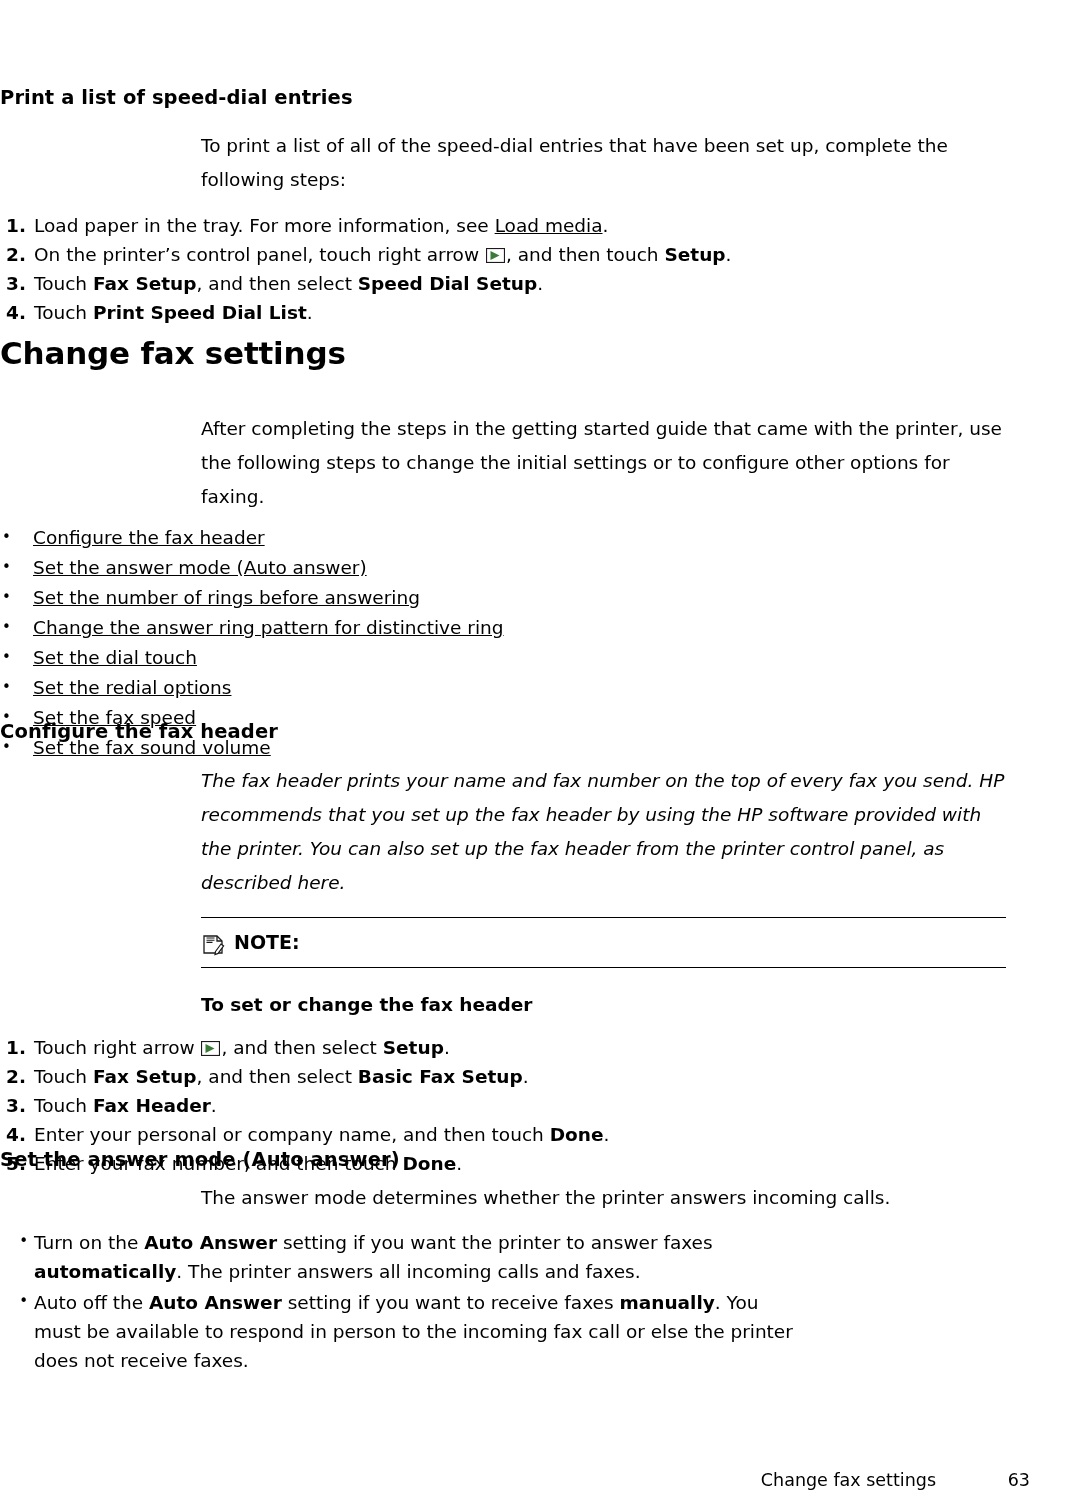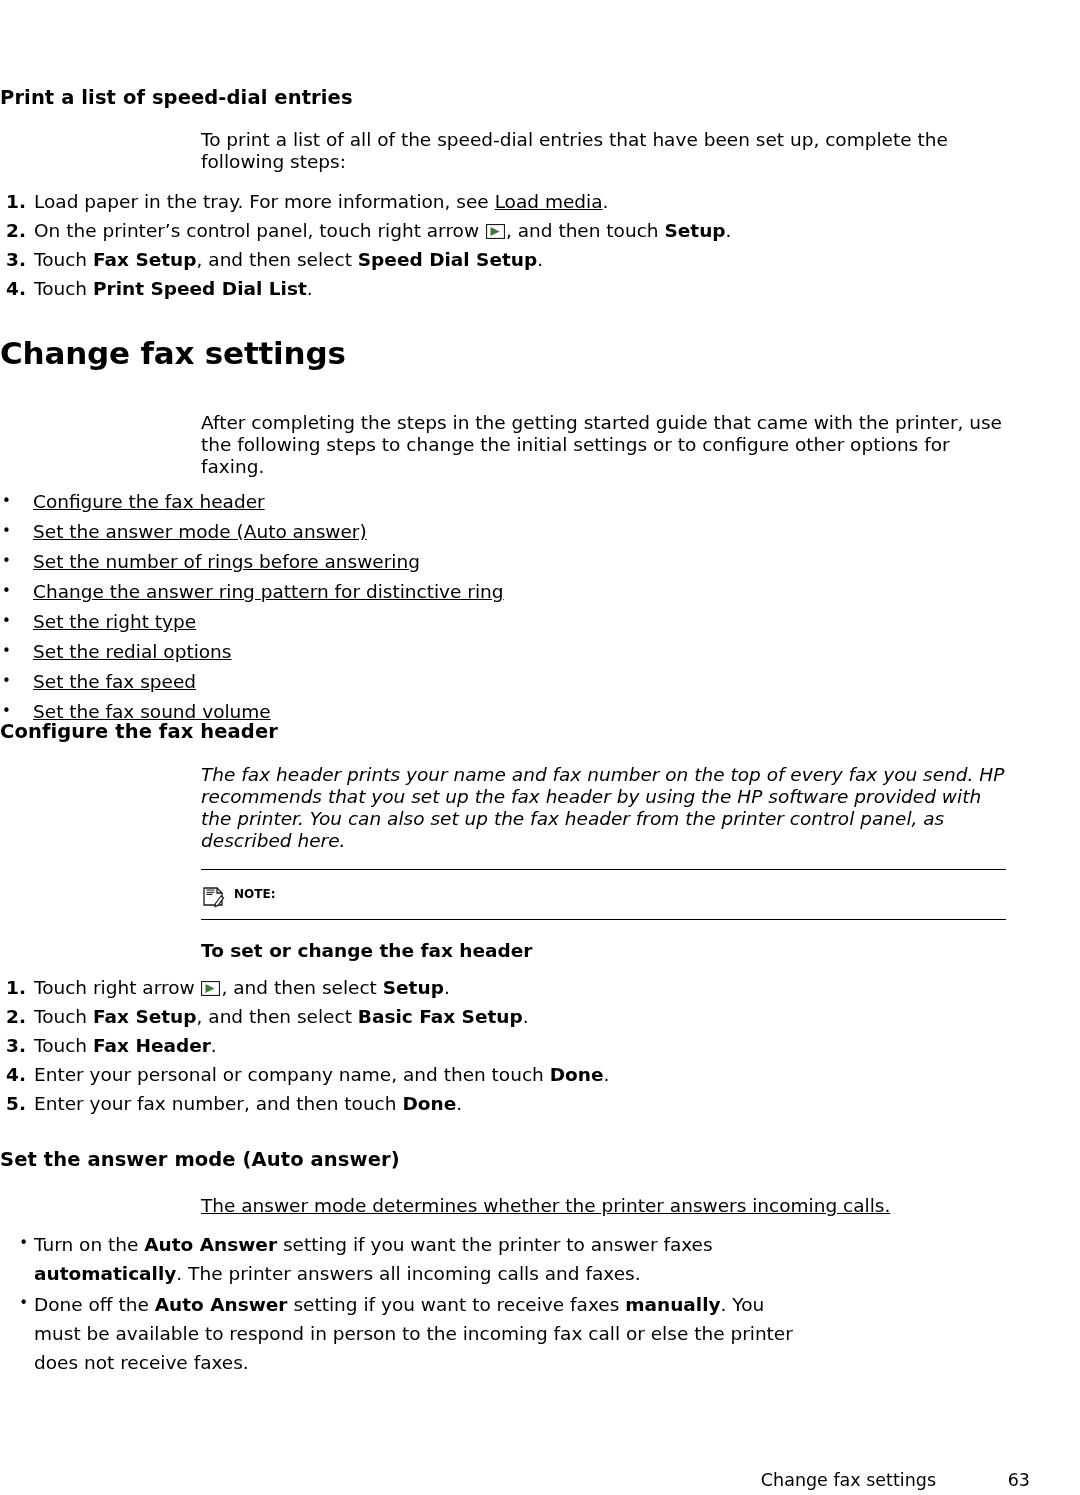--- a/index.html
+++ b/index.html
@@ -30,21 +30,21 @@
     letter-spacing: -0.2px;
   }
   h3.sub-title {
     font-size: 19.5px;
     font-weight: bold;
     margin: 0;
     letter-spacing: 0.1px;
   }
   .body-text {
     font-size: 18.5px;
-    line-height: 22px;
+    line-height: 34px;
     margin: 0;
   }
   .bold { font-weight: bold; }
   .u { text-decoration: underline; }
 
   
   .ml-head { margin-left: 100px; }     
   .ml-body { margin-left: 201px; }     
   .w-body  { width: 805px; }
 
@@ -97,21 +97,21 @@
     position: relative;
   }
   .note-rule {
     border-top: 1.4px solid #000;
     height: 0;
   }
   .note-body {
     display: flex;
     align-items: flex-end;
     padding: 11px 0 11px 0;
-    font-size: 12px;
+    font-size: 19px;
     line-height: 27px;
   }
   .note-icon {
     width: 24px;
     height: 24px;
     flex: 0 0 24px;
     margin-right: 9px;
     margin-top: 2px;
   }
   .note-label {
@@ -184,21 +184,21 @@
   <div style="position:absolute; left:0; top:335px; width:1080px;">
     <h2 class="section-title ml-head">Change fax settings</h2>
 
     <p class="body-text ml-body w-body" style="margin-top:41px;">After completing the steps in the getting started guide that came with the printer, use the following steps to change the initial settings or to configure other options for faxing.</p>
 
     <ul class="linklist ml-body" style="margin-top:9px;">
       <li><span class="marker">•</span><span class="lnk">Configure the fax header</span></li>
       <li><span class="marker">•</span><span class="lnk">Set the answer mode (Auto answer)</span></li>
       <li><span class="marker">•</span><span class="lnk">Set the number of rings before answering</span></li>
       <li><span class="marker">•</span><span class="lnk">Change the answer ring pattern for distinctive ring</span></li>
-      <li><span class="marker">•</span><span class="lnk">Set the right type</span></li>
+      <li><span class="marker">•</span><span class="lnk">Set the dial touch</span></li>
       <li><span class="marker">•</span><span class="lnk">Set the redial options</span></li>
       <li><span class="marker">•</span><span class="lnk">Set the fax speed</span></li>
       <li><span class="marker">•</span><span class="lnk">Set the fax sound volume</span></li>
     </ul>
   </div>
 
   <div style="position:absolute; left:0; top:720px; width:1080px;">
     <h3 class="sub-title ml-head">Configure the fax header</h3>
 
     <p class="body-text ml-body w-body" style="margin-top:21px;font-style:italic;">The fax header prints your name and fax number on the top of every fax you send. HP recommends that you set up the fax header by using the HP software provided with the printer. You can also set up the fax header from the printer control panel, as described here.</p>
@@ -244,30 +244,30 @@
       <li>
         <span class="marker">5.</span>
         <span>Enter your fax number, and then touch </span><span class="bold">Done</span><span>.</span>
       </li>
     </ol>
   </div>
 
   <div style="position:absolute; left:0; top:1148px; width:1080px;">
     <h3 class="sub-title ml-head">Set the answer mode (Auto answer)</h3>
 
-    <p class="body-text ml-body w-body" style="margin-top:24px;text-decoration:underline;">The answer mode determines whether the printer answers incoming calls.</p>
+    <p class="body-text ml-body w-body" style="margin-top:10px;">The answer mode determines whether the printer answers incoming calls.</p>
 
     <ul class="bullets ml-body" style="margin-top:13px; width:805px;">
       <li style="margin-bottom:2px;">
         <span class="marker">•</span>
         <span>Turn on the </span><span class="bold">Auto Answer</span><span> setting if you want the printer to answer faxes </span><span class="bold">automatically</span><span>. The printer answers all incoming calls and faxes.</span>
       </li>
       <li>
         <span class="marker">•</span>
-        <span>Done off the </span><span class="bold">Auto Answer</span><span> setting if you want to receive faxes </span><span class="bold">manually</span><span>. You must be available to respond in person to the incoming fax call or else the printer does not receive faxes.</span>
+        <span>Auto off the </span><span class="bold">Auto Answer</span><span> setting if you want to receive faxes </span><span class="bold">manually</span><span>. You must be available to respond in person to the incoming fax call or else the printer does not receive faxes.</span>
       </li>
     </ul>
   </div>
 
   <div class="footer">
     <span class="ftxt">Change fax settings</span>
     <span class="fpage">63</span>
   </div>
 
 </div>

